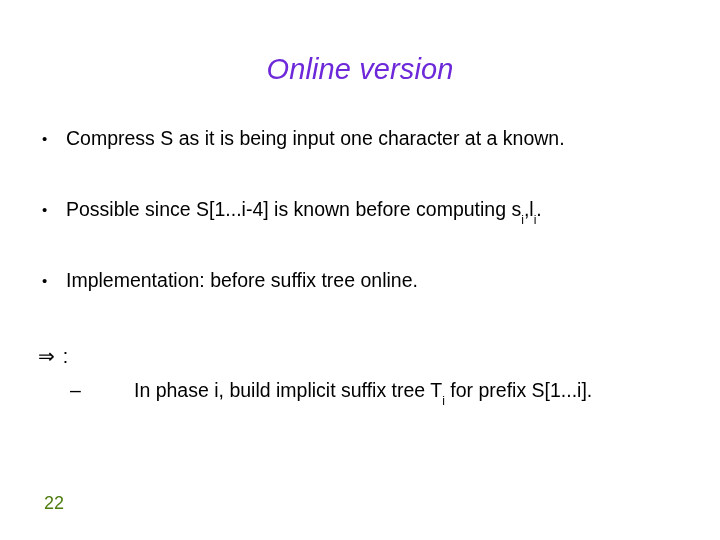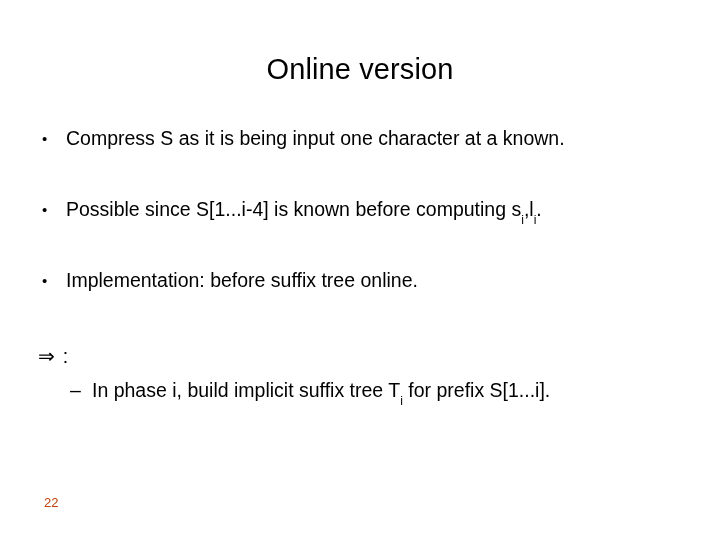--- a/index.html
+++ b/index.html
@@ -26,23 +26,24 @@
   .slide-title {
     position: absolute;
     left: 0;
     top: 52px;
     width: 720px;
     text-align: center;
     font-size: 29px;
     line-height: 34px;
     font-weight: normal;
     letter-spacing: 0.1px;
-    color: #000000;
+    color: #6d28d9;
     margin: 0;
     white-space: nowrap;
+    font-style: italic;
   }
 
   
   .body-block {
     position: absolute;
     left: 40px;
     top: 126px;
     width: 648px;
   }
 
@@ -119,30 +120,31 @@
     line-height: 25px;
     white-space: nowrap;
   }
   .dash-marker {
     flex: 0 0 auto;
     width: 22px;
     color: #000000;
   }
   .dash-text {
     flex: 1 1 auto;
+    margin-left: 42px;
   }
 
   
   .page-number {
     position: absolute;
     left: 44px;
     top: 496px;
-    font-size: 13px;
+    font-size: 18px;
     line-height: 14px;
-    color: #c2410c;
+    color: #4d7c0f;
   }
 </style>
 </head>
 <body>
 
 <div id="slide">
 
   <h1 class="slide-title">Online version</h1>
 
   <div class="body-block">

